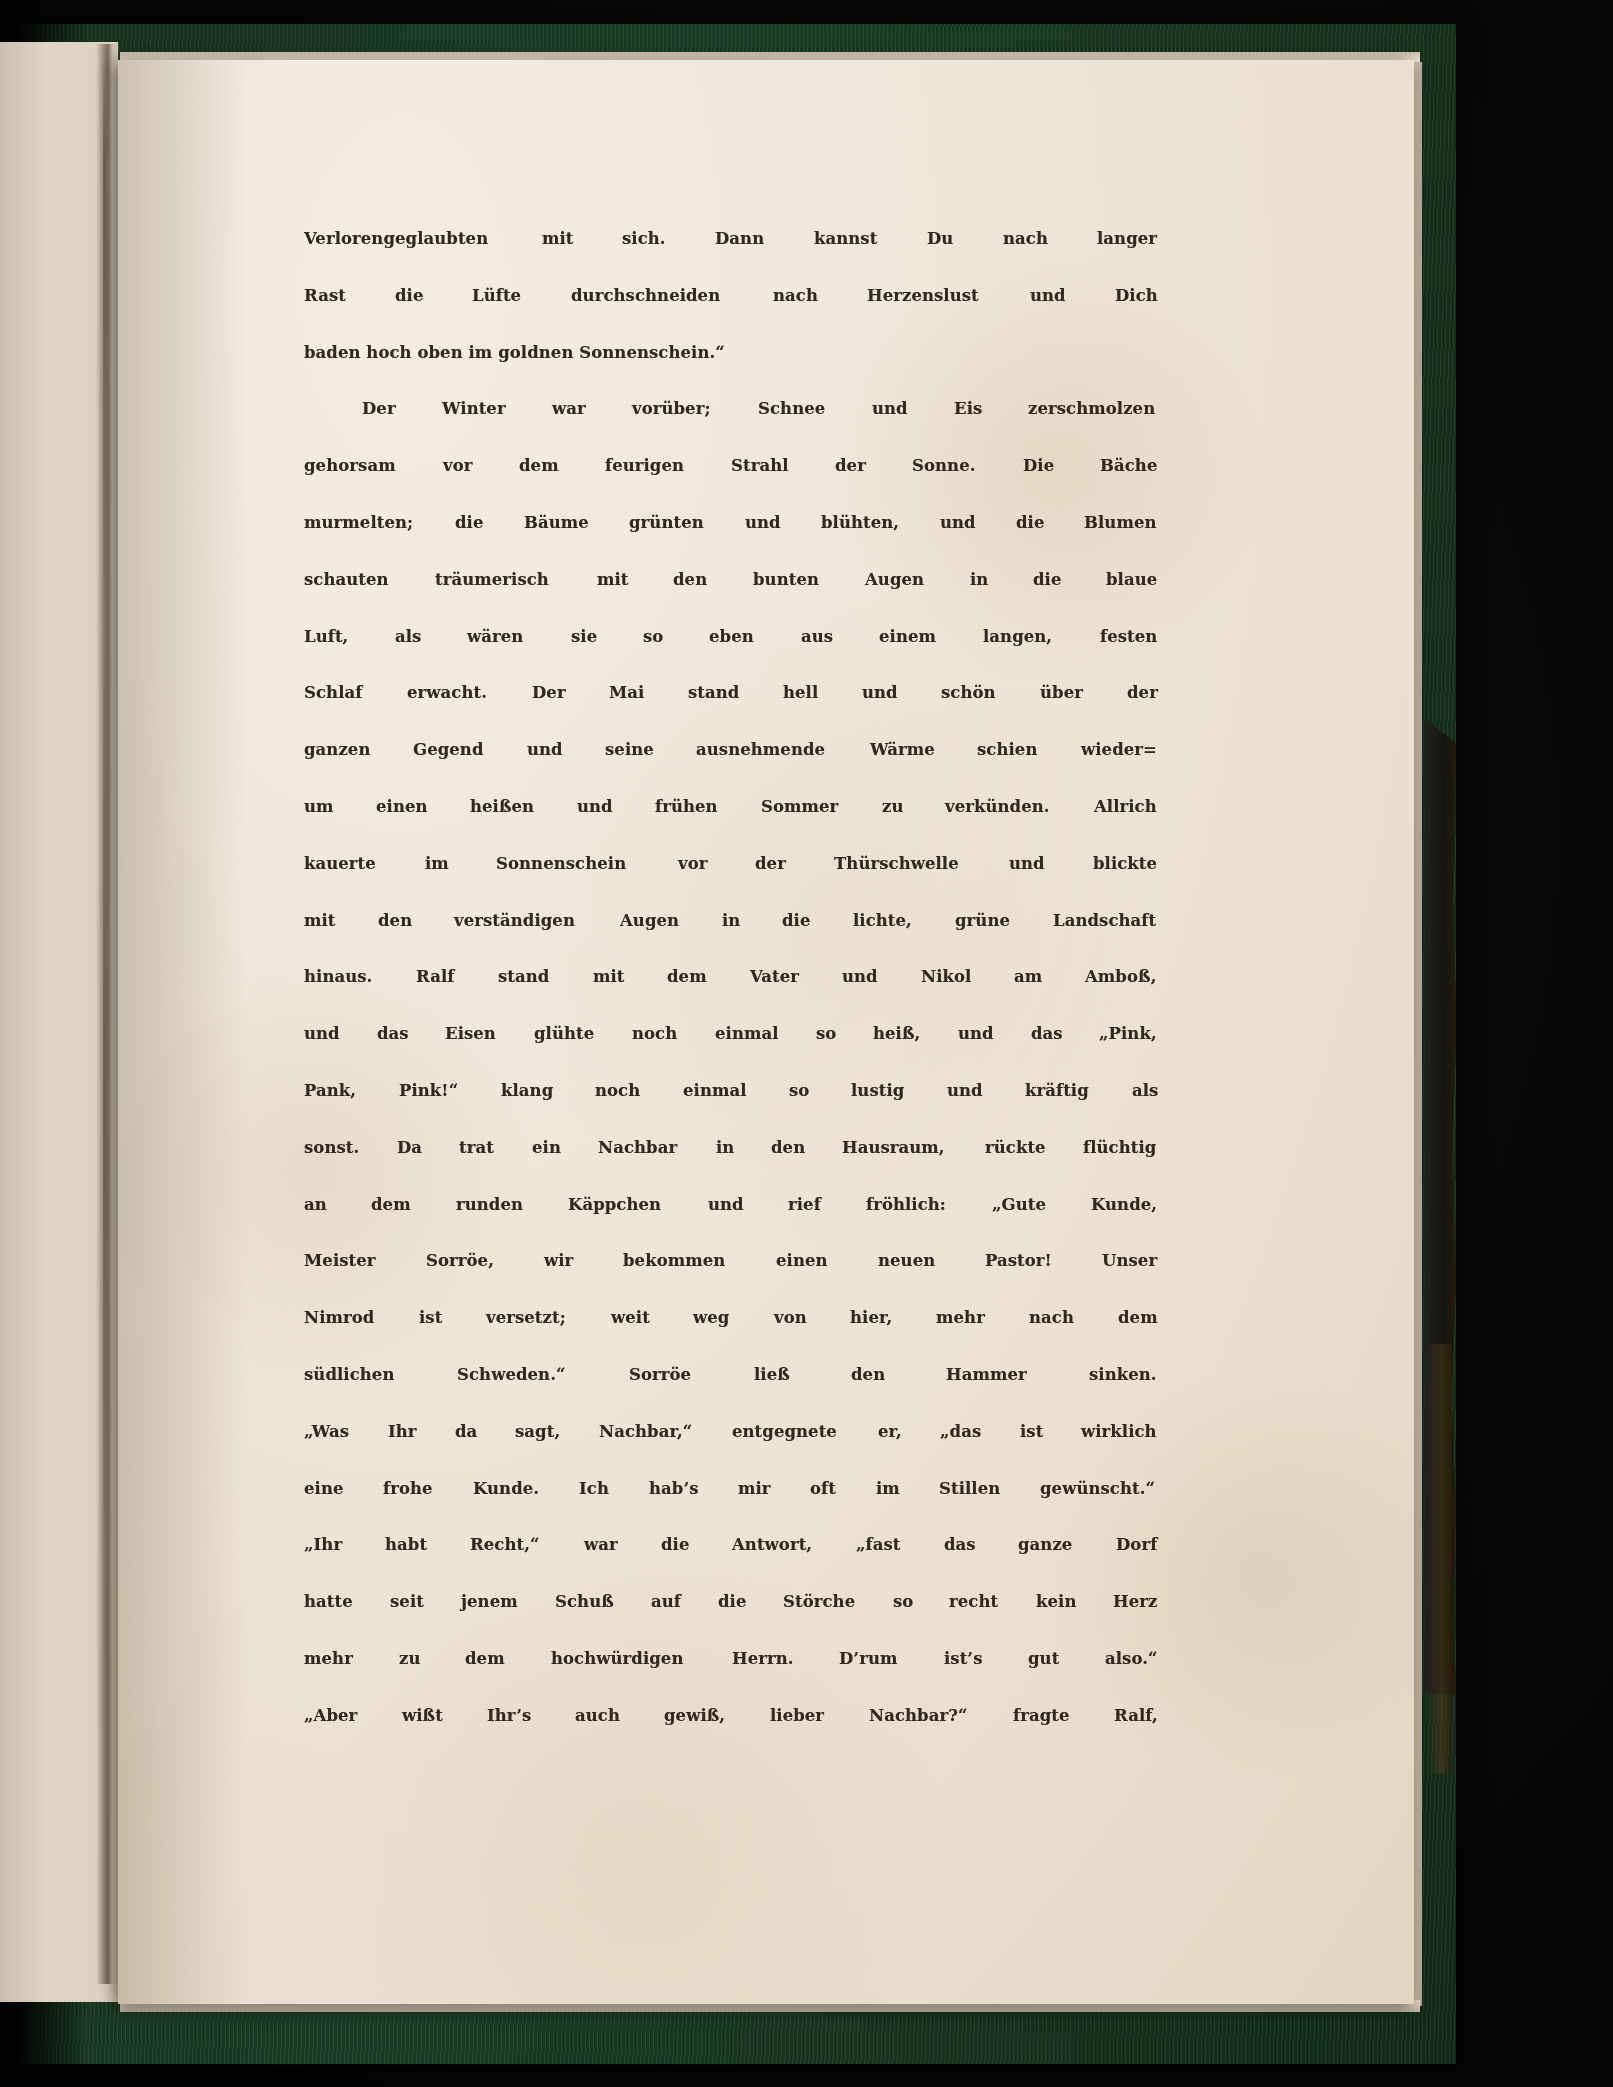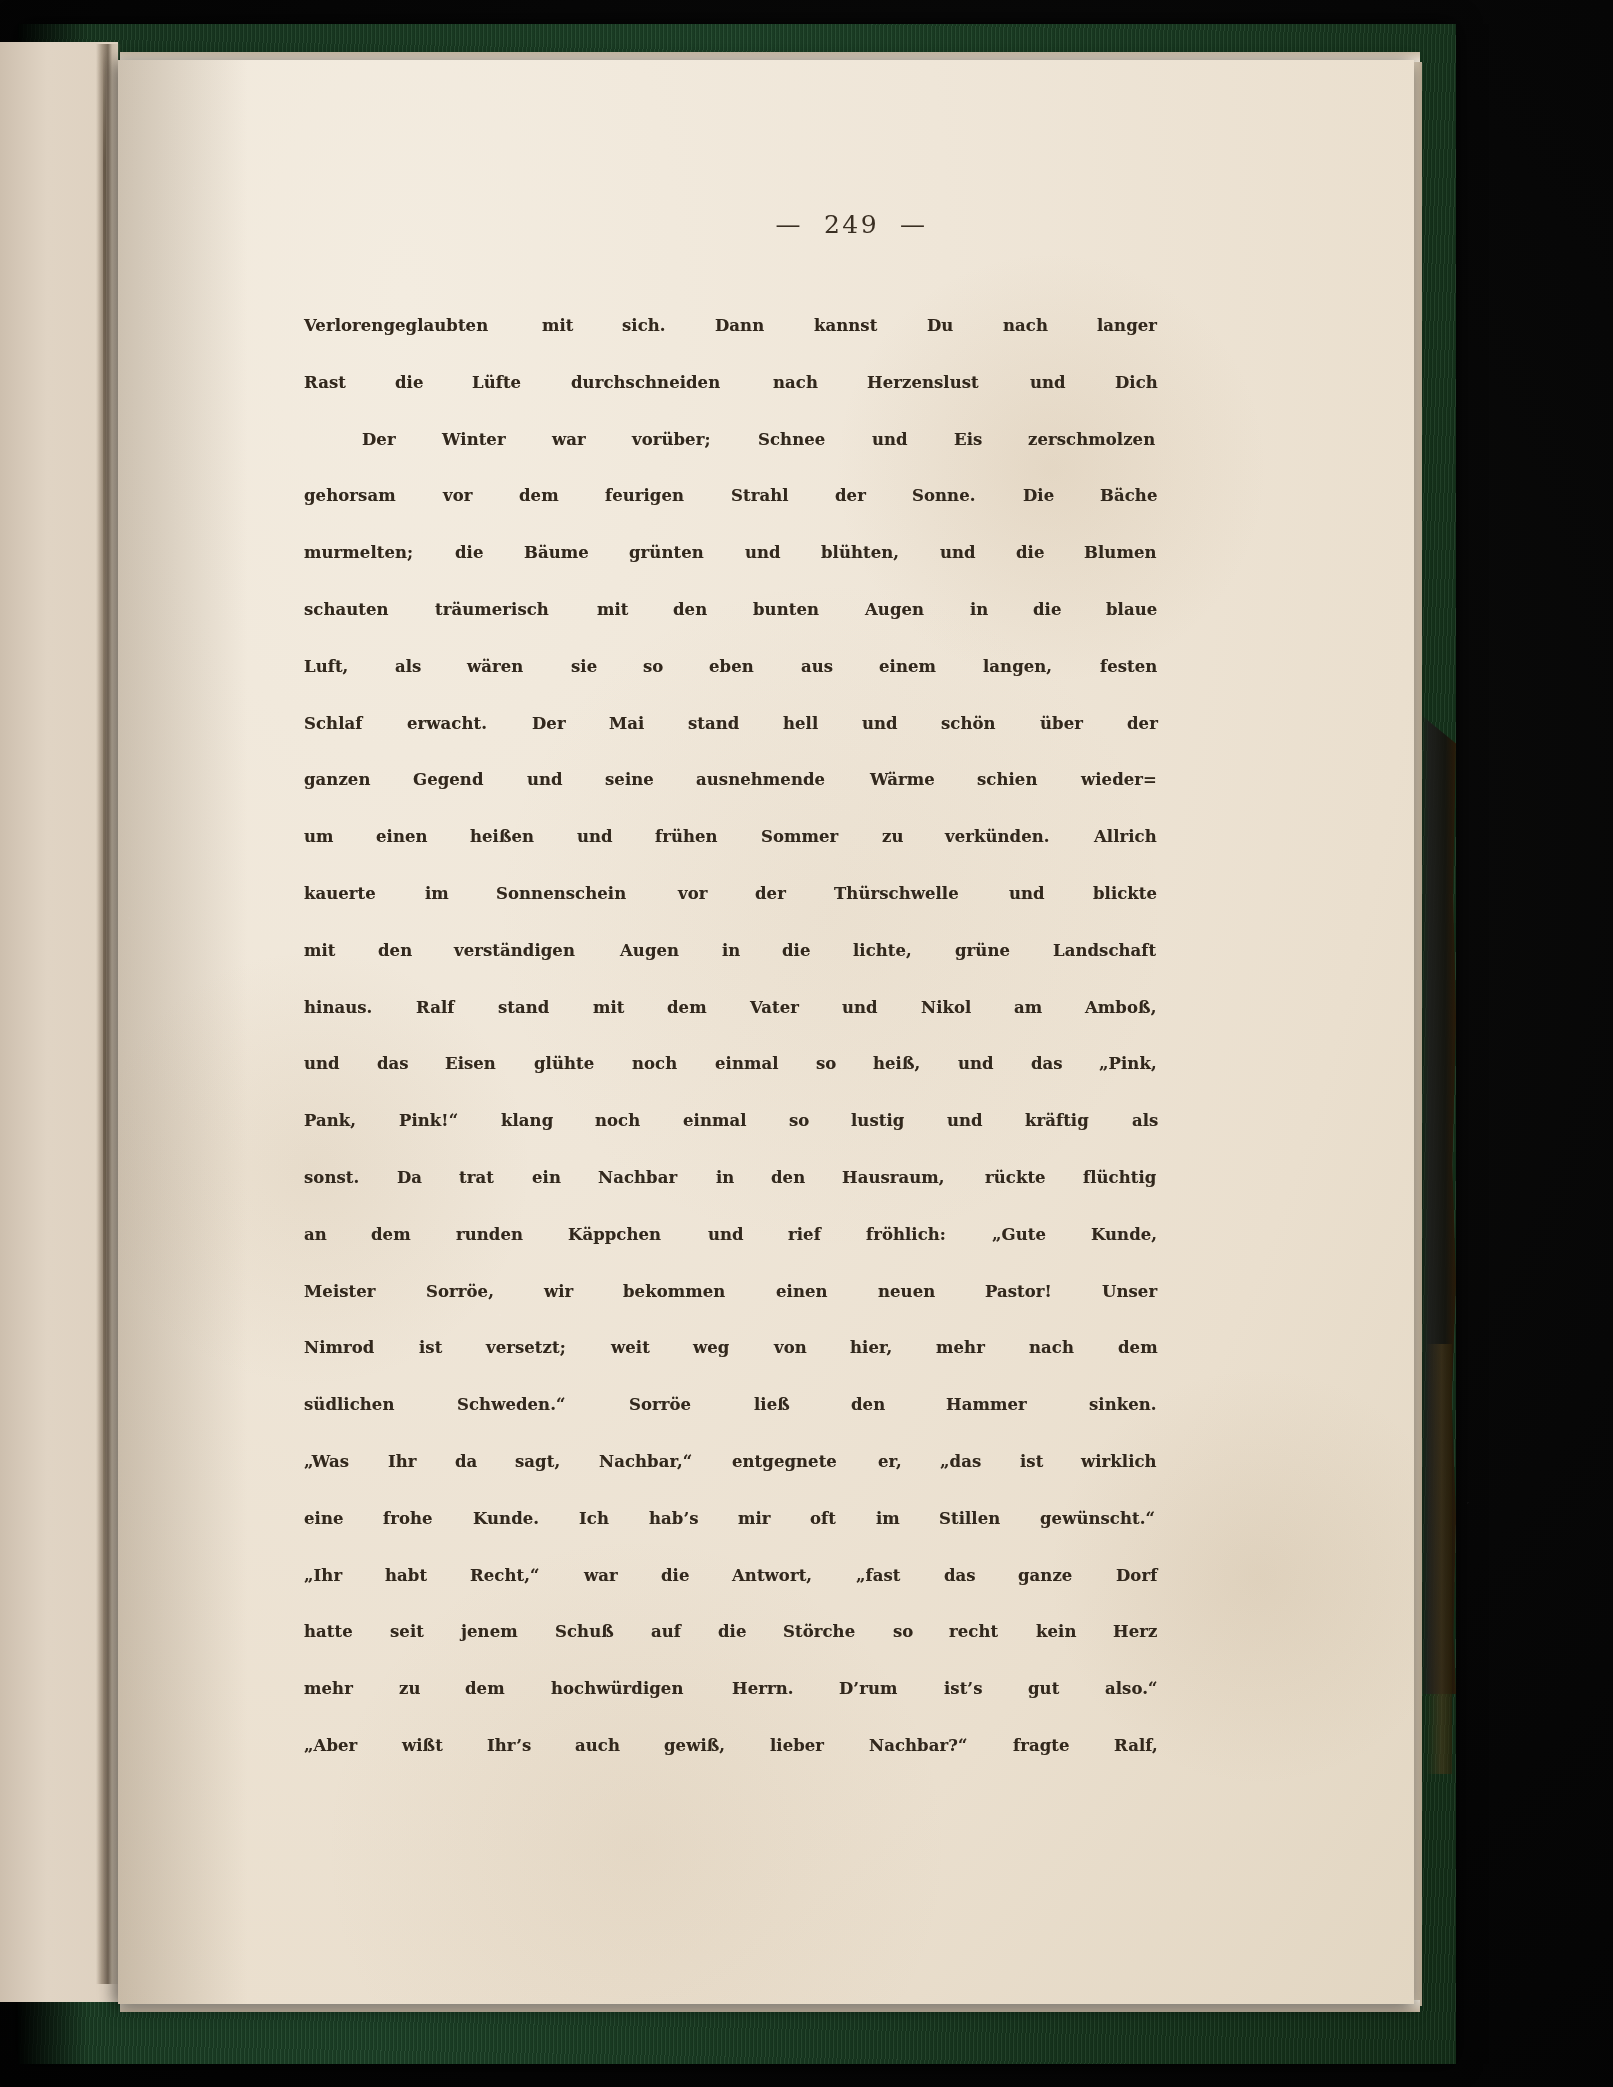--- a/index.html
+++ b/index.html
@@ -247,21 +247,20 @@
   <div class="gutter"></div>
   <div class="gutter-thread"></div>
 
   <div class="head-edge"></div>
   <div class="fore-edge"></div>
   <div class="tail-edge"></div>
 
   <div class="page-sheet">
     <div class="text-column">
 
-      <div class="folio">—  249  —</div>
 
       <div class="body-text">
 
         <div>
           <span class="text-line justify">
               <span class="fraktur">Verlorengeglaubten</span>
               <span class="fraktur">mit</span>
               <span class="fraktur">sich.</span>
               <span class="fraktur">Dann</span>
               <span class="fraktur">kannst</span>
@@ -272,20 +271,21 @@
           <span class="text-line justify">
               <span class="fraktur">Rast</span>
               <span class="fraktur">die</span>
               <span class="fraktur">Lüfte</span>
               <span class="fraktur">durchschneiden</span>
               <span class="fraktur">nach</span>
               <span class="fraktur">Herzenslust</span>
               <span class="fraktur">und</span>
               <span class="fraktur">Dich</span>
             </span>
+          <span class="text-line"><span class="fraktur">baden hoch oben im goldnen Sonnenschein.“</span></span>
         </div>
 
         <div>
           <span class="text-line justify indent">
               <span class="fraktur">Der</span>
               <span class="fraktur">Winter</span>
               <span class="fraktur">war</span>
               <span class="fraktur">vorüber;</span>
               <span class="fraktur">Schnee</span>
               <span class="fraktur">und</span>

